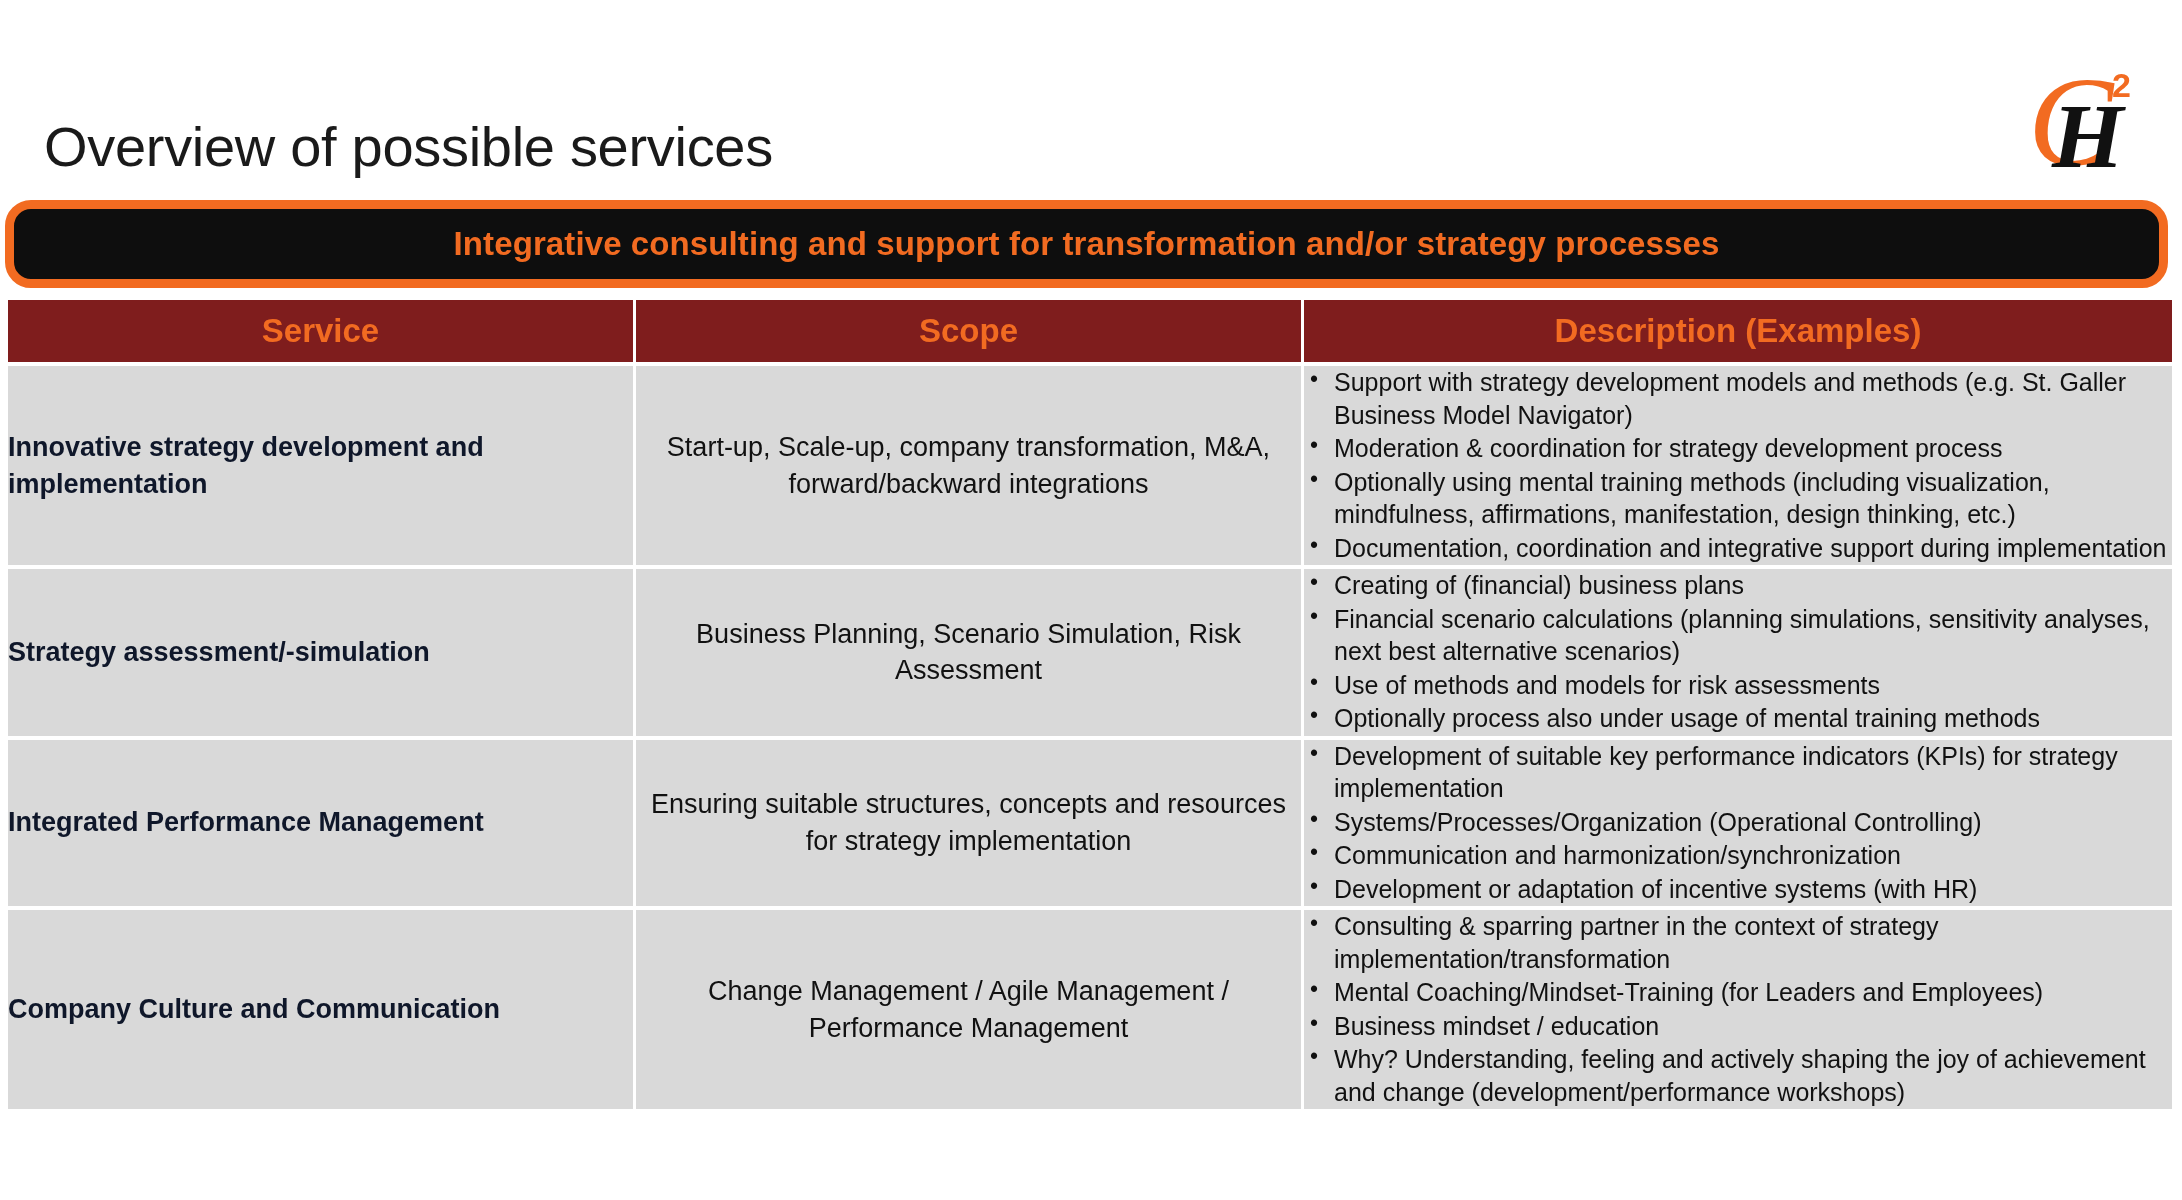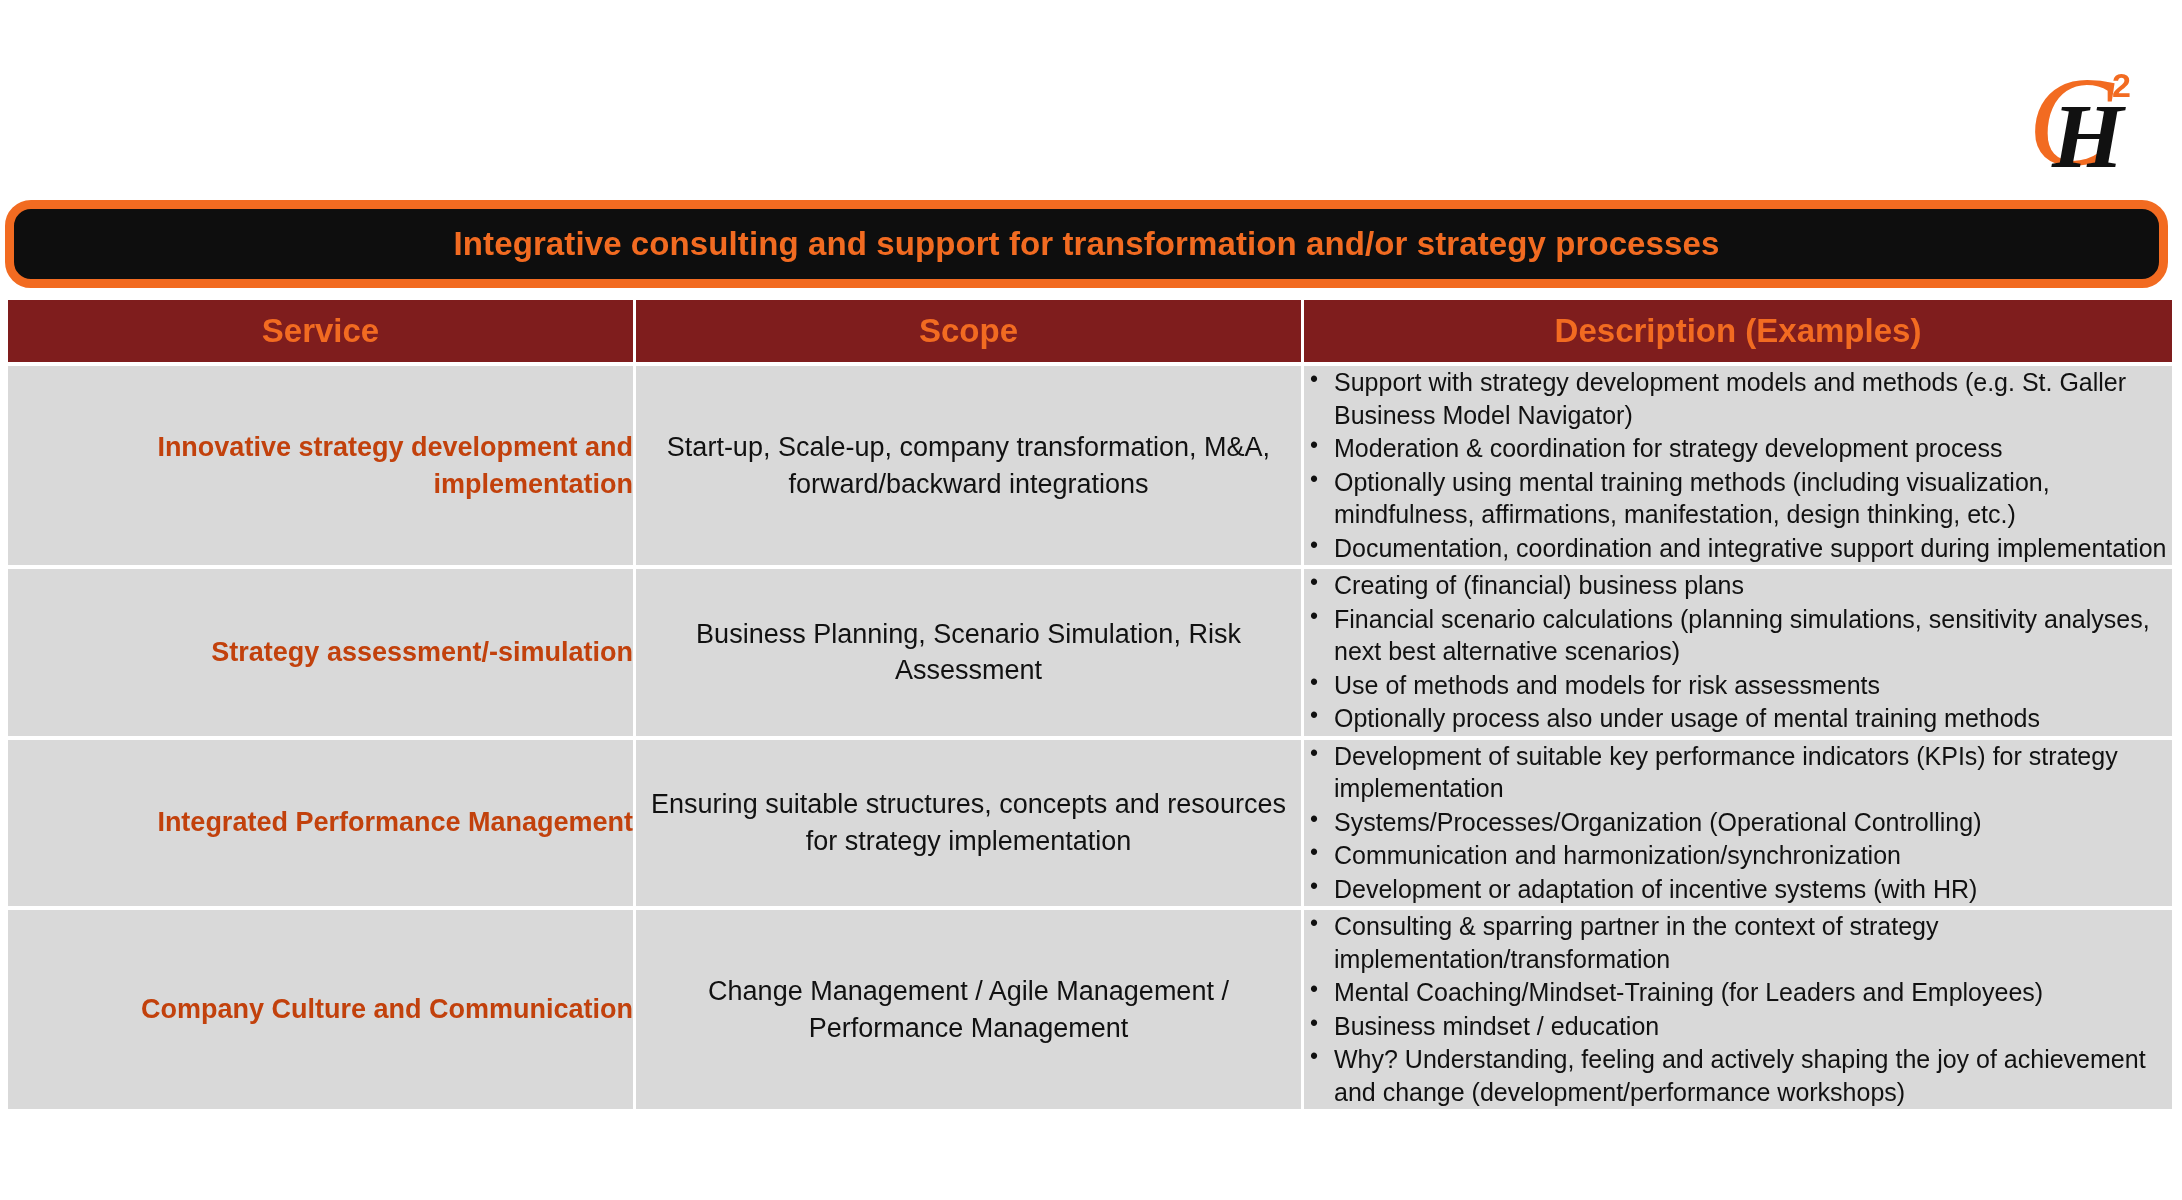--- a/index.html
+++ b/index.html
@@ -148,24 +148,24 @@
     background: #d9d9d9;
     border-right: 3px solid #ffffff;
     border-bottom: 4px solid #ffffff;
     padding: 0;
     vertical-align: middle;
   }
   .svc-table tbody td:last-child { border-right: none; }
   .svc-table tbody tr:first-child td { border-top: 4px solid #ffffff; }
 
   .cell-service {
-    text-align: right;
+    text-align: left;
     font-size: 27px;
     font-weight: 700;
-    color: #c2410c;
+    color: #0f172a;
     line-height: 1.36;
     padding: 10px 34px;
   }
   .cell-scope {
     text-align: center;
     font-size: 27px;
     font-weight: 400;
     color: #111111;
     line-height: 1.36;
     padding: 10px 32px;
@@ -193,20 +193,21 @@
     left: 6px;
     top: -1px;
     font-size: 23px;
     color: #111111;
   }
 </style>
 </head>
 <body>
 
 <div class="slide-header">
+  <div class="page-title">Overview of possible services</div>
 
   <div class="logo">
     <div class="logo-mark">
       <span class="logo-c">C</span>
       <span class="logo-h">H</span>
       <span class="logo-sup">2</span>
     </div>
   </div>
 </div>
 

